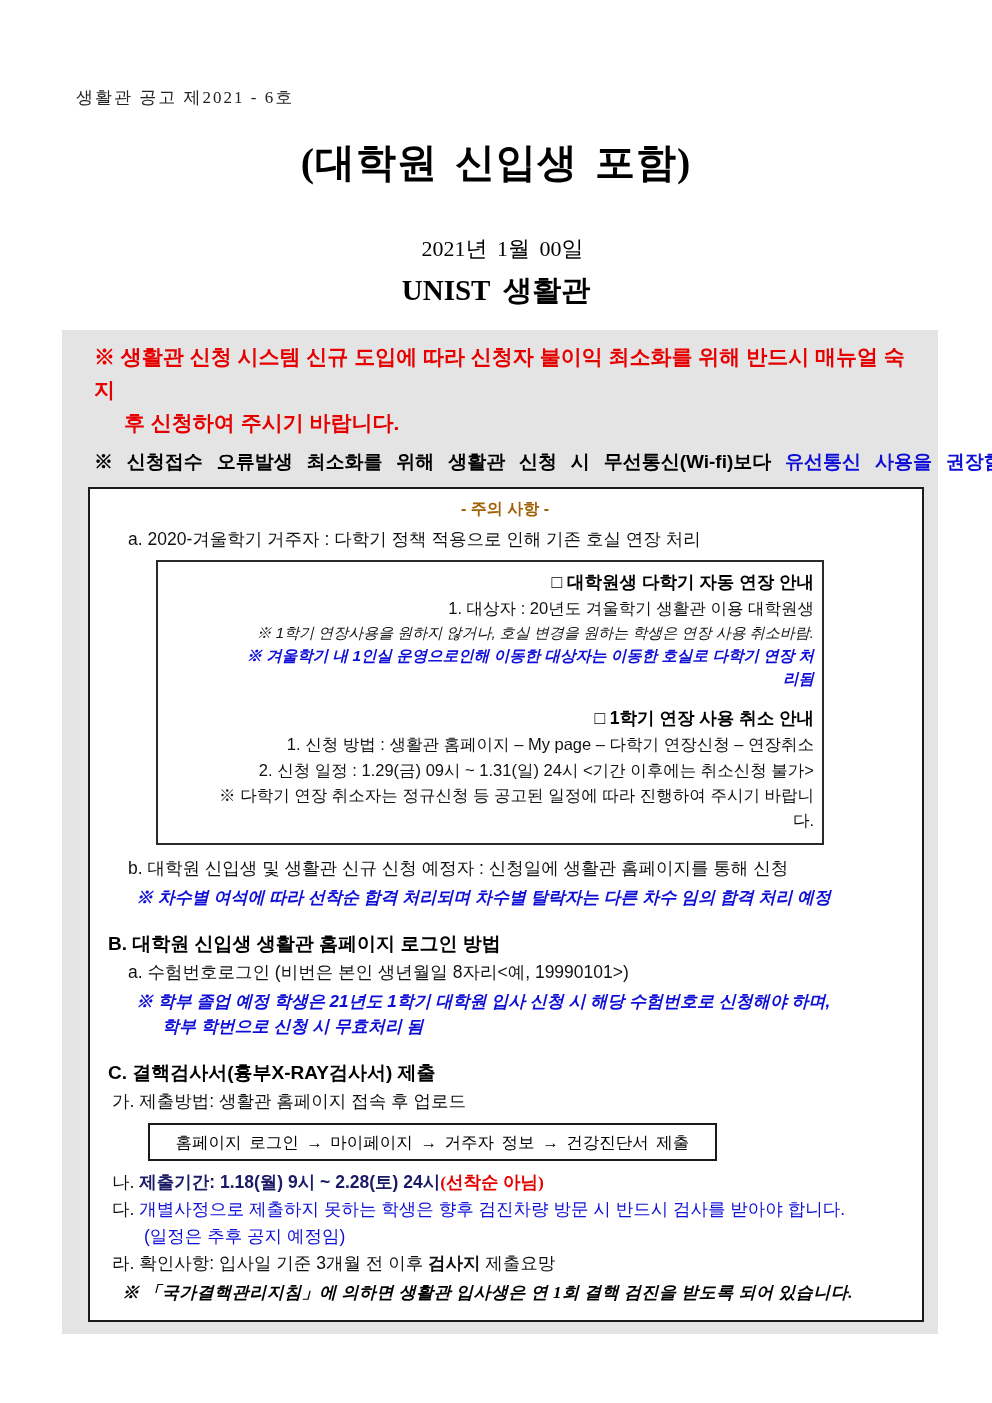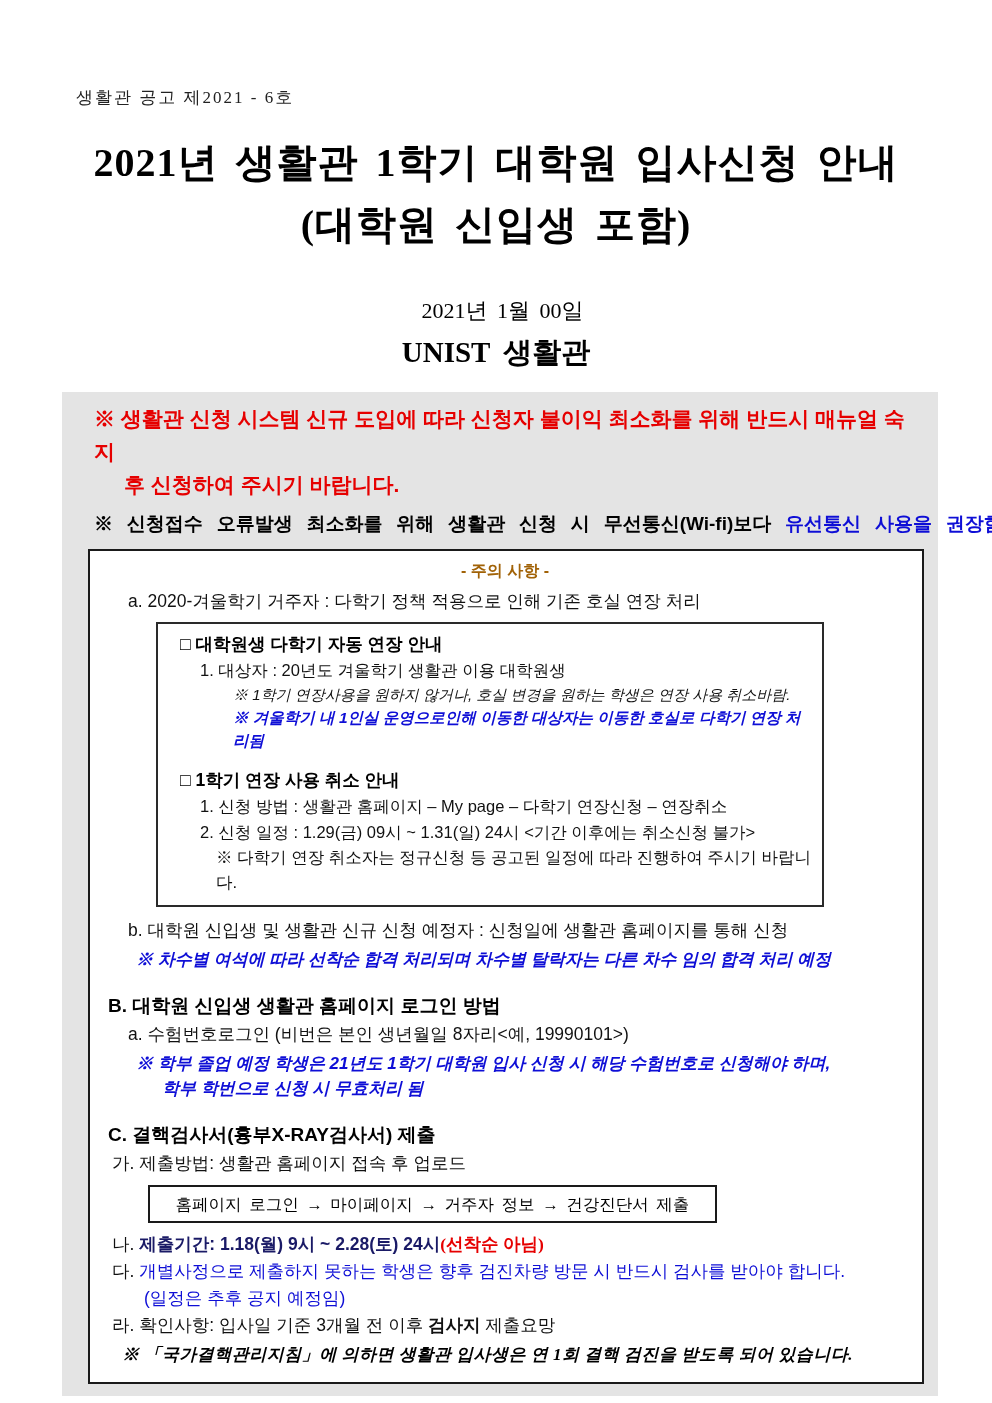--- a/index.html
+++ b/index.html
@@ -90,20 +90,21 @@
   .item{
     font-size:17.5px;line-height:26px;
     margin-left:28px;margin-top:2px;color:#111;
   }
   .inner-box{
     border:2px solid #2a2a2a;
     margin:8px 0 10px 56px;
     width:668px;
     box-sizing:border-box;
     padding:8px 8px 10px 0;
+    text-align:right;
   }
   .inner-title{
     font-weight:bold;
     font-size:17.5px;line-height:25px;
     margin-left:22px;color:#000;
   }
   .inner-item{
     font-size:16.5px;line-height:26px;
     margin-left:42px;color:#111;
   }
@@ -156,21 +157,20 @@
   }
 </style>
 </head>
 <body>
 
 <div class="page">
 
   <div class="doc-number">생활관 공고 제2021 -  6호</div>
 
   <h1 class="title">
-    <span class="title-line">2021년 생활관 1학기 대학원 입사신청 안내</span>
     <span class="title-line">(대학원 신입생 포함)</span>
   </h1>
 
   <div class="doc-date">2021년 1월 00일</div>
   <div class="org">UNIST 생활관</div>
 
   <div class="gray-band">
 
     <div class="red-notice">
       <div>※ 생활관 신청 시스템 신규 도입에 따라 신청자 불이익 최소화를 위해 반드시 매뉴얼 숙지</div>

